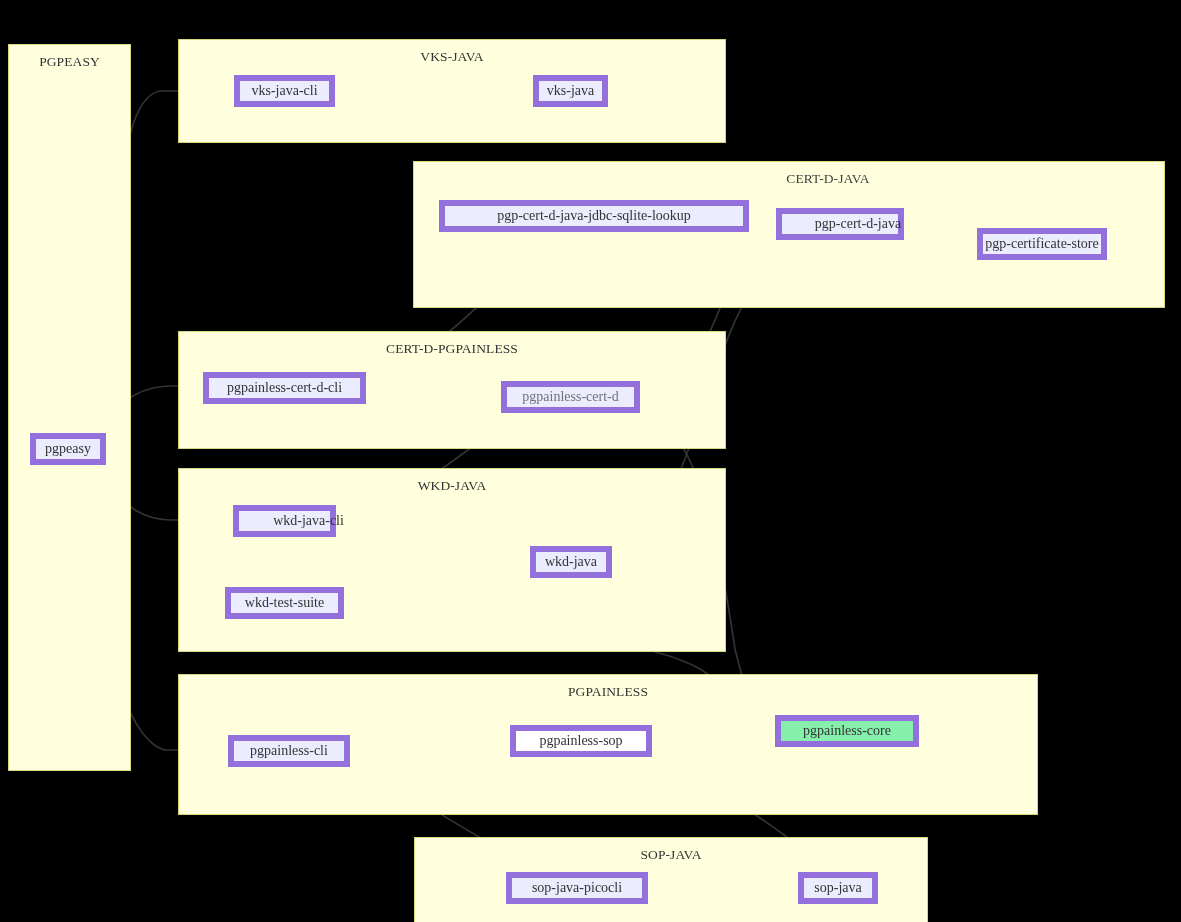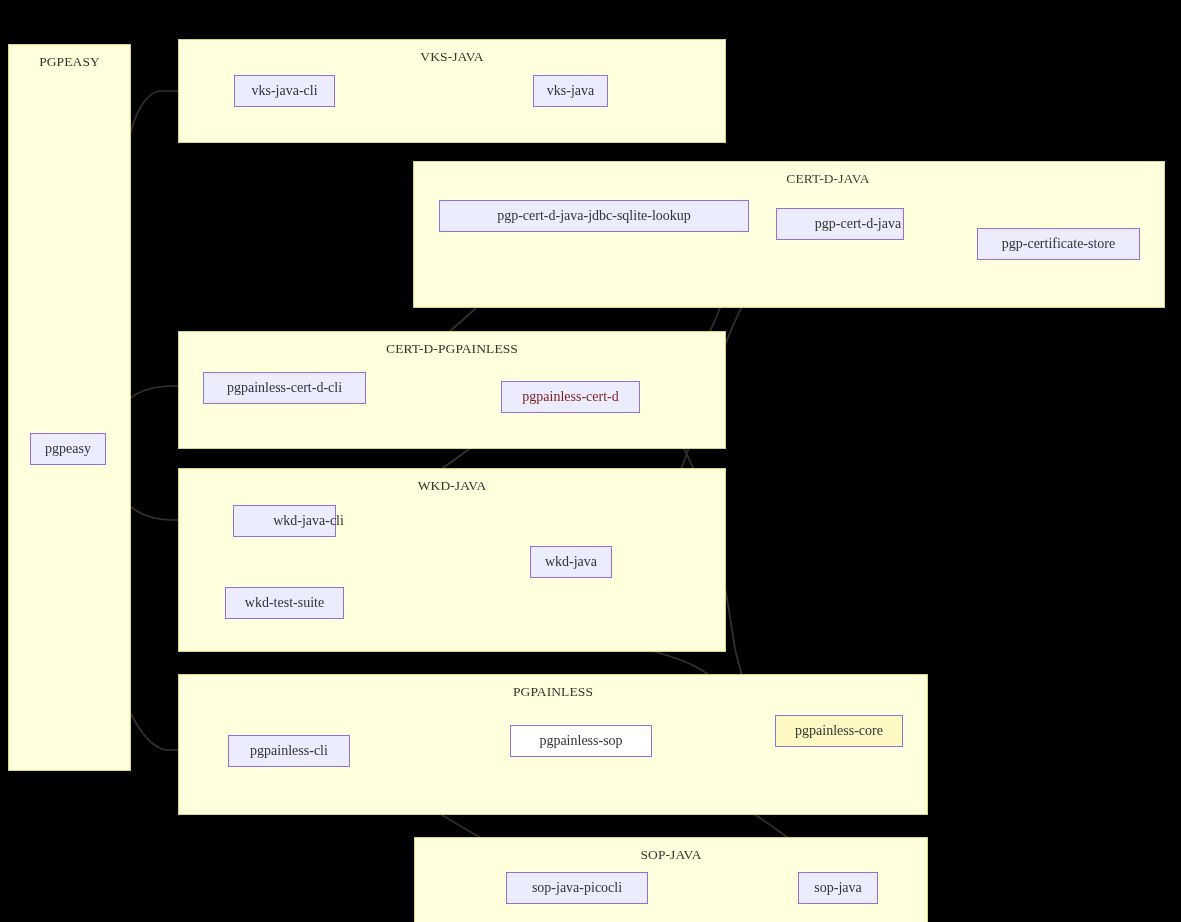--- a/index.html
+++ b/index.html
@@ -37,21 +37,21 @@
     width: 100%;
     text-align: center;
     font-size: 13.5px;
     color: #333333;
     letter-spacing: 0.1px;
     white-space: nowrap;
   }
   .node {
     position: absolute;
     background: #ececff;
-    border: 1px solid #a3a3a3;
+    border: 6px solid #a3a3a3;
     box-sizing: border-box;
     display: flex;
     align-items: center;
     justify-content: center;
     font-size: 14px;
     color: #333333;
     white-space: nowrap;
     height: 32px;
   }
   .node span { pointer-events: none; }
@@ -101,21 +101,21 @@
       </div>
       <div class="cluster" style="left: 413px; top: 132px; width: 752px; height: 147px; background: rgb(255, 255, 222); border-color: rgb(214, 214, 124);">
         <div class="cluster-label" style="color: #404040; padding-left: 39px;">CERT-D-JAVA</div>
       </div>
       <div class="cluster" style="left: 178px; top: 302px; width: 548px; height: 118px; background: rgb(255, 255, 222); border-color: rgb(214, 214, 124);">
         <div class="cluster-label" style="color: rgb(51, 51, 51);">CERT-D-PGPAINLESS</div>
       </div>
       <div class="cluster" style="left: 178px; top: 439px; width: 548px; height: 184px; background: rgb(255, 255, 222); border-color: rgb(214, 214, 124);">
         <div class="cluster-label" style="color: rgb(51, 51, 51);">WKD-JAVA</div>
       </div>
-      <div class="cluster" style="left: 178px; top: 645px; width: 750px; height: 141px; background: rgb(255, 255, 222); border-color: rgb(214, 214, 124);">
+      <div class="cluster" style="left: 178px; top: 645px; width: 860px; height: 141px; background: rgb(255, 255, 222); border-color: rgb(214, 214, 124);">
         <div class="cluster-label" style="color: rgb(51, 51, 51);">PGPAINLESS</div>
       </div>
       <div class="cluster" style="left: 414px; top: 808px; width: 514px; height: 104px; background: rgb(255, 255, 222); border-color: rgb(214, 214, 124);">
         <div class="cluster-label" style="color: rgb(51, 51, 51);">SOP-JAVA</div>
       </div>
     </div>
   <div id="node-group">
       <div class="node" style="left: 30px; top: 404px; width: 76px; background: rgb(236, 236, 255); border-color: rgb(147, 112, 219);">
         <span style="color: rgb(51, 51, 51);">pgpeasy</span>
       </div>
@@ -124,45 +124,45 @@
       </div>
       <div class="node" style="left: 533px; top: 46px; width: 75px; background: rgb(236, 236, 255); border-color: rgb(147, 112, 219);">
         <span style="color: rgb(51, 51, 51);">vks-java</span>
       </div>
       <div class="node" style="left: 439px; top: 171px; width: 310px; background: rgb(236, 236, 255); border-color: rgb(147, 112, 219);">
         <span style="color: rgb(51, 51, 51);">pgp-cert-d-java-jdbc-sqlite-lookup</span>
       </div>
       <div class="node" style="left: 776px; top: 179px; width: 128px; background: rgb(236, 236, 255); border-color: rgb(147, 112, 219); padding-left: 36px;">
         <span style="color: rgb(51, 51, 51);">pgp-cert-d-java</span>
       </div>
-      <div class="node" style="left: 977px; top: 199px; width: 163px; background: rgb(236, 236, 255); border-color: rgb(147, 112, 219);">
+      <div class="node" style="left: 977px; top: 199px; width: 130px; background: rgb(236, 236, 255); border-color: rgb(147, 112, 219);">
         <span style="color: rgb(51, 51, 51);">pgp-certificate-store</span>
       </div>
       <div class="node" style="left: 203px; top: 343px; width: 163px; background: rgb(236, 236, 255); border-color: rgb(147, 112, 219); justify-content: center;">
         <span style="color: rgb(51, 51, 51);">pgpainless-cert-d-cli</span>
       </div>
       <div class="node" style="left: 501px; top: 352px; width: 139px; background: rgb(236, 236, 255); border-color: rgb(147, 112, 219);">
-        <span style="color: #7f1d1d;">pgpainless-cert-d</span>
+        <span style="color: #737373;">pgpainless-cert-d</span>
       </div>
       <div class="node" style="left: 233px; top: 476px; width: 103px; background: rgb(236, 236, 255); border-color: rgb(147, 112, 219); padding-left: 48px;">
         <span style="color: rgb(51, 51, 51);">wkd-java-cli</span>
       </div>
       <div class="node" style="left: 530px; top: 517px; width: 82px; background: rgb(236, 236, 255); border-color: rgb(147, 112, 219);">
         <span style="color: rgb(51, 51, 51);">wkd-java</span>
       </div>
       <div class="node" style="left: 225px; top: 558px; width: 119px; background: rgb(236, 236, 255); border-color: rgb(147, 112, 219);">
         <span style="color: rgb(51, 51, 51);">wkd-test-suite</span>
       </div>
       <div class="node" style="left: 228px; top: 706px; width: 122px; background: rgb(236, 236, 255); border-color: rgb(147, 112, 219);">
         <span style="color: rgb(51, 51, 51);">pgpainless-cli</span>
       </div>
       <div class="node" style="left: 510px; top: 696px; width: 142px; background: #ffffff; border-color: rgb(147, 112, 219);">
         <span style="color: rgb(51, 51, 51);">pgpainless-sop</span>
       </div>
-      <div class="node" style="left: 775px; top: 686px; width: 128px; background: #fef9c3; border-color: rgb(147, 112, 219);">
+      <div class="node" style="left: 775px; top: 686px; width: 144px; background: #86efac; border-color: rgb(147, 112, 219);">
         <span style="color: rgb(51, 51, 51);">pgpainless-core</span>
       </div>
       <div class="node" style="left: 506px; top: 843px; width: 142px; background: rgb(236, 236, 255); border-color: rgb(147, 112, 219);">
         <span style="color: rgb(51, 51, 51);">sop-java-picocli</span>
       </div>
       <div class="node" style="left: 798px; top: 843px; width: 80px; background: rgb(236, 236, 255); border-color: rgb(147, 112, 219);">
         <span style="color: rgb(51, 51, 51);">sop-java</span>
       </div>
     </div>
 

